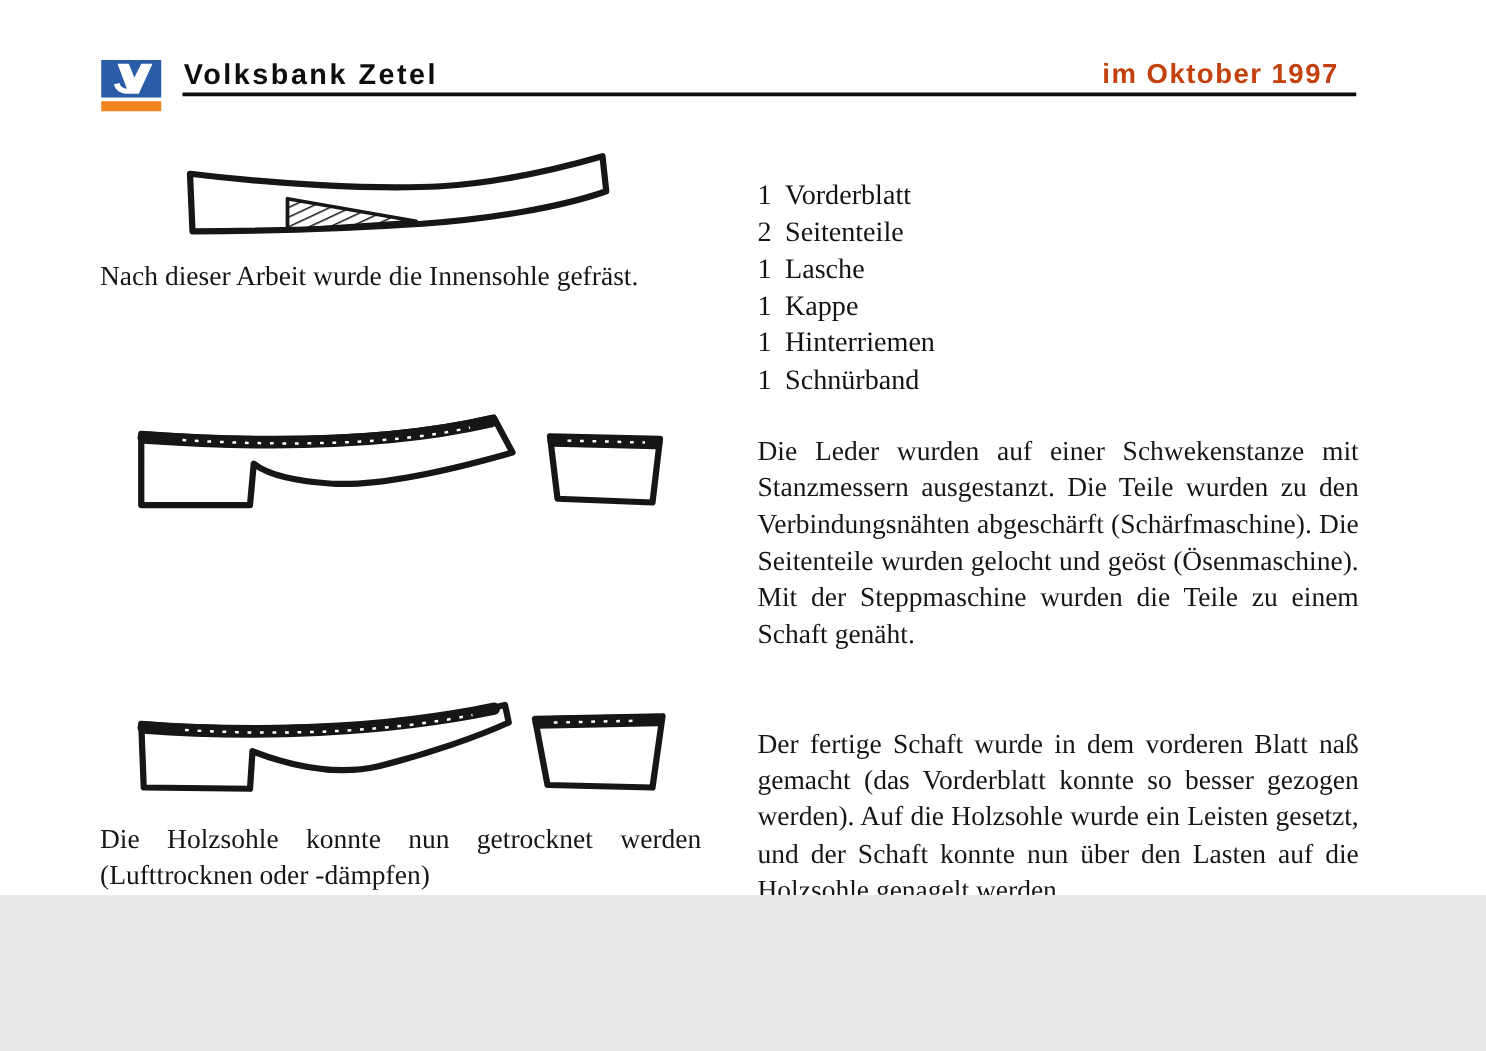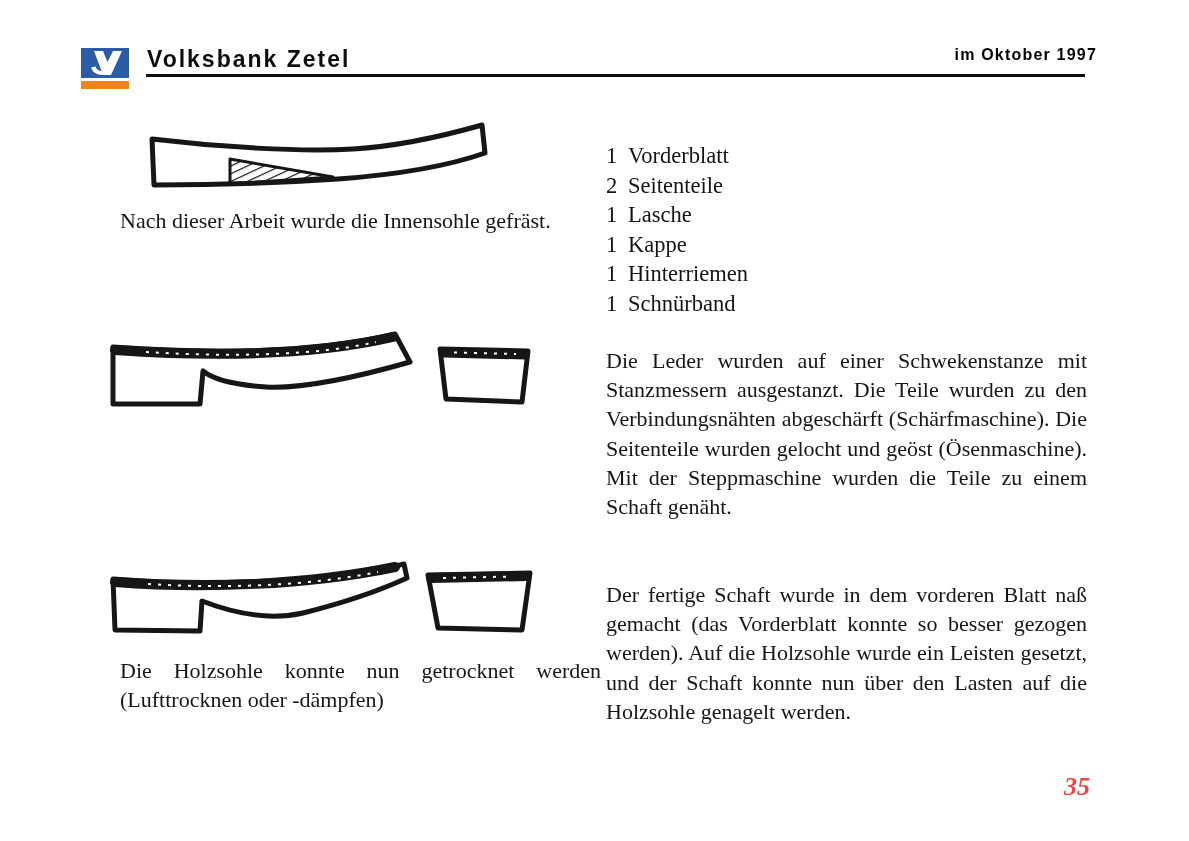--- a/index.html
+++ b/index.html
@@ -1,40 +1,40 @@
 <!DOCTYPE html>
 <html><head>
 <meta charset="utf-8">
 <style>
   html,body { margin:0; padding:0; background:#e8e8e8; }
   .page {
-    position:relative; width:1189px; height:841px; margin:0 auto;
+    position:relative; width:1189px; height:716px; margin:0 auto;
     background:#ffffff; overflow:hidden; color:#141414;
     font-family:"Liberation Serif","DejaVu Serif",serif;
   }
   .abs { position:absolute; }
 
   
   .brand {
     left:147px; top:46px;
     font-family:"Liberation Sans","DejaVu Sans",sans-serif;
     font-size:23px; font-weight:700; letter-spacing:2px; color:#0d0d0d;
   }
   .hdate {
-    right:92px; top:46px; text-align:right;
+    right:118px; top:46px; text-align:right;
     font-family:"Liberation Sans","DejaVu Sans",sans-serif;
-    font-size:16px; font-weight:700; letter-spacing:1.2px; color:#000000;
+    font-size:22px; font-weight:700; letter-spacing:1.2px; color:#c2410c;
   }
   .rule { left:146px; top:74px; width:939px; height:3px; background:#0d0d0d; }
   .logo-svg { left:80px; top:47px; }
 
   
   .cap {
     width:481px; font-size:22px; line-height:29px;
-    text-align:justify; color:#161616;margin-left:40px;
+    text-align:justify; color:#161616;
   }
   .cap1 { left:80px; top:206px; }
   .cap2 { left:80px; top:434px; }
   .cap3 { left:80px; top:656px; }
   .fig1 { left:148px; top:119px; }
   .fig2 { left:106px; top:329px; }
   .fig3 { left:93px;  top:551px; }
   .sketch path.outline { fill:#ffffff; stroke:#161616; stroke-width:5;
     stroke-linejoin:round; stroke-linecap:round; }
   .sketch path.band { fill:none; stroke:#161616; stroke-width:10;

